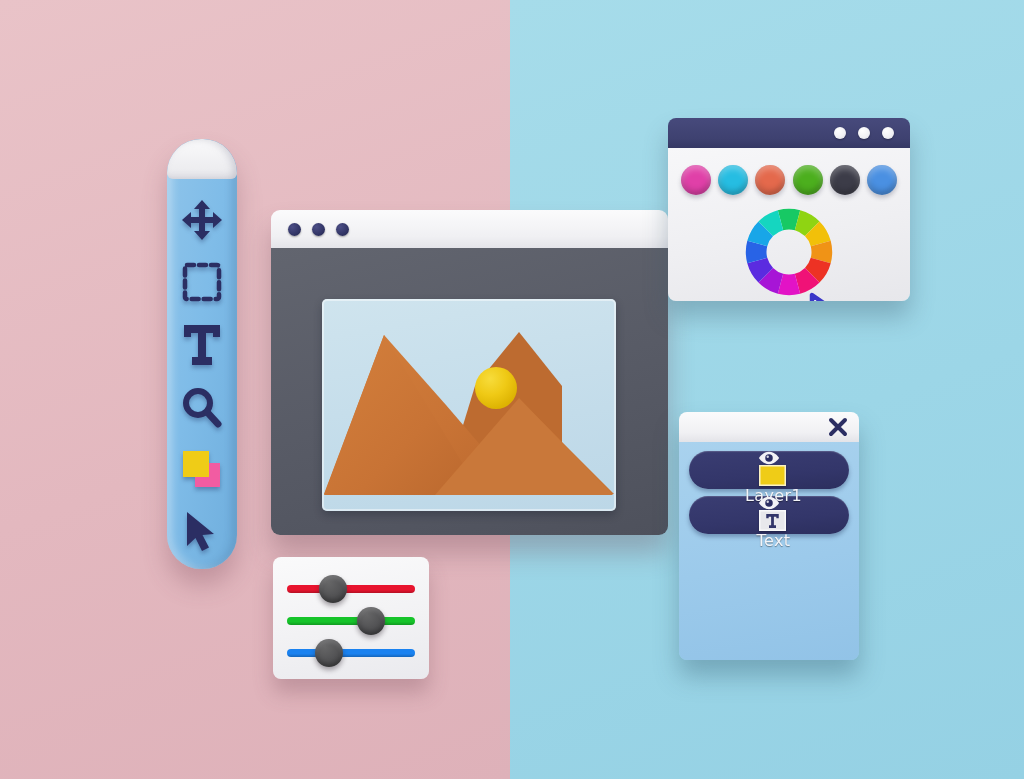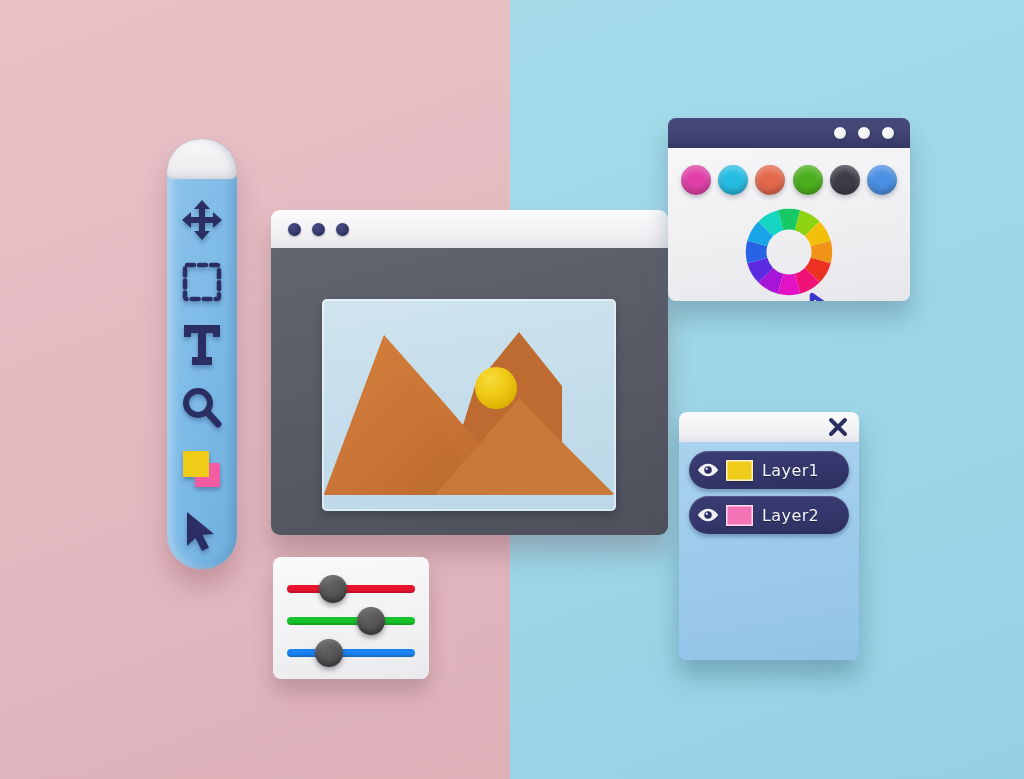--- a/index.html
+++ b/index.html
@@ -77,21 +77,21 @@
     box-shadow:0 16px 24px rgba(50,85,105,.35);}
   #layers-window .titlebar{position:relative;height:30px;
     background:linear-gradient(180deg,#FBFBFC 0%,#F0F0F3 70%,#E3E3E8 100%);}
   #close-icon{position:absolute;right:11px;top:5px;width:20px;height:20px;}
   #layers-window .body{position:relative;height:218px;
     background:linear-gradient(170deg,#A9D2EE 0%,#9CCAEB 55%,#92C3E7 100%);
     padding:9px 10px;box-sizing:border-box;}
   .layer-row{display:flex;align-items:center;height:38px;margin-bottom:7px;
     border-radius:19px;padding:0 8px;box-sizing:border-box;
     background:linear-gradient(175deg,#3A3D72 0%,#33366A 60%,#2C2F5E 100%);
-    box-shadow:0 3px 4px rgba(30,45,85,.35), inset 0 1px 1px rgba(255,255,255,.16);}
+    box-shadow:0 3px 4px rgba(30,45,85,.35), inset 0 1px 1px rgba(255,255,255,.16);flex-direction:column;}
   .eye-icon{width:22px;height:14px;flex:0 0 auto;}
   .layer-thumb{width:27px;height:21px;margin-left:7px;flex:0 0 auto;
     box-shadow:inset 0 0 0 1.5px rgba(255,255,255,.75), 0 1px 2px rgba(0,0,0,.30);}
   .layer-thumb.text-thumb{display:flex;align-items:center;justify-content:center;}
   .layer-label{margin-left:9px;color:#F3F4F8;font-size:16px;letter-spacing:.4px;
     font-family:"DejaVu Sans", sans-serif;text-shadow:0 1px 1px rgba(0,0,0,.4);}
 
   
   #sliders-window{left:273px;top:557px;width:156px;height:122px;
     border-radius:8px;
@@ -240,22 +240,26 @@
           </svg>
           <div class="layer-thumb" style="background: rgb(239, 204, 23);"></div>
           <span class="layer-label">Layer1</span>
         </div>
         <div class="layer-row">
           <svg viewBox="0 0 24 15" class="eye-icon">
             <path d="M12 0.8 C5 0.8 1 7.5 1 7.5 C1 7.5 5 14.2 12 14.2 C19 14.2 23 7.5 23 7.5 C23 7.5 19 0.8 12 0.8 Z" fill="#F2F2F6"></path>
             <circle cx="12" cy="7.5" r="4.1" fill="#2B2E63"></circle>
             <circle cx="10.6" cy="6.1" r="1.3" fill="#FFFFFF" opacity=".8"></circle>
           </svg>
-          <div class="layer-thumb" style="background: rgb(244, 114, 182);"></div>
-          <span class="layer-label">Layer2</span>
+          <div class="layer-thumb text-thumb" style="background: rgb(232, 232, 236);">
+            <svg width="15" height="16" viewBox="0 0 42 46">
+              <path d="M3 3 H39 V15 H32 V11 H25 V35 H31 V43 H11 V35 H17 V11 H10 V15 H3 Z" fill="#33366A"></path>
+            </svg>
+          </div>
+          <span class="layer-label">Text</span>
         </div>
       </div>
   </div>
 
   <div id="sliders-window" class="panel">
       <div class="slider-row" style="top: 28px; background: linear-gradient(rgb(232, 20, 46) 0%, rgb(232, 20, 46) 60%, rgba(0, 0, 0, 0.22) 100%) rgb(232, 20, 46);"></div>
       <div class="slider-knob" style="left: 46px; top: 18px;"></div>
       <div class="slider-row" style="top: 60px; background: linear-gradient(rgb(22, 196, 42) 0%, rgb(22, 196, 42) 60%, rgba(0, 0, 0, 0.22) 100%) rgb(22, 196, 42);"></div>
       <div class="slider-knob" style="left: 84px; top: 50px;"></div>
       <div class="slider-row" style="top: 92px; background: linear-gradient(rgb(26, 130, 240) 0%, rgb(26, 130, 240) 60%, rgba(0, 0, 0, 0.22) 100%) rgb(26, 130, 240);"></div>

